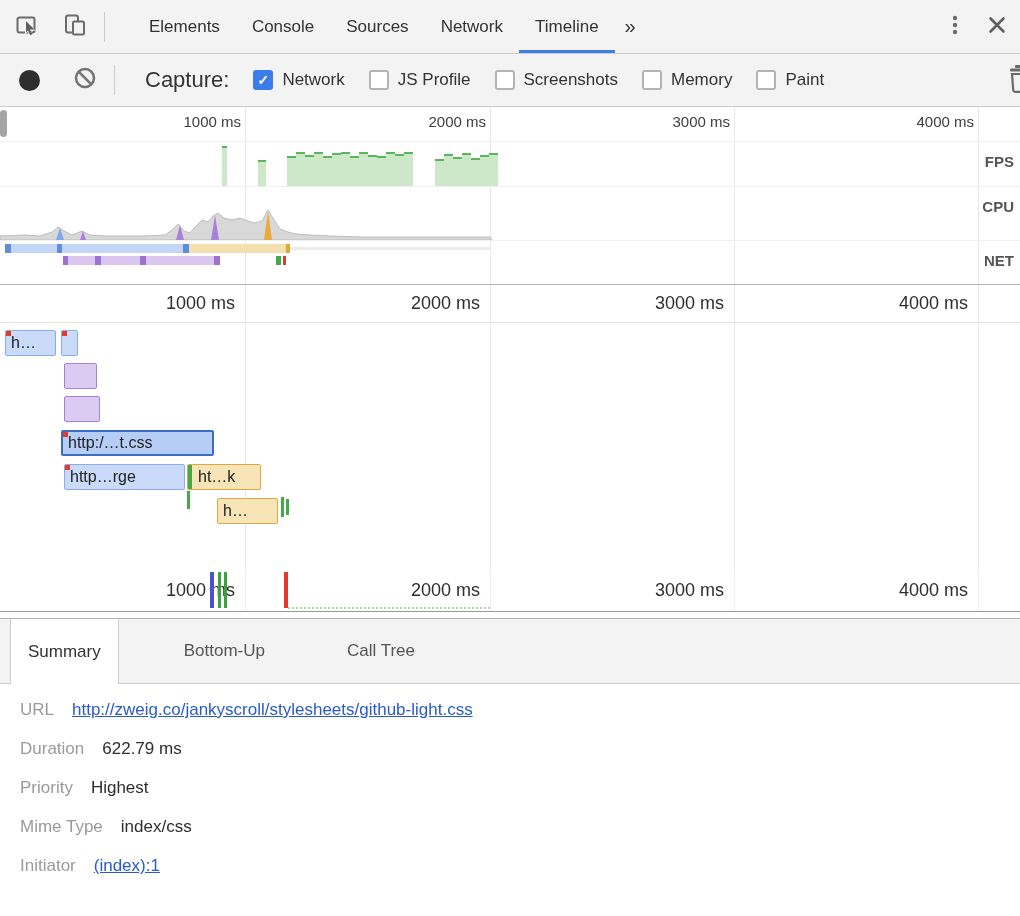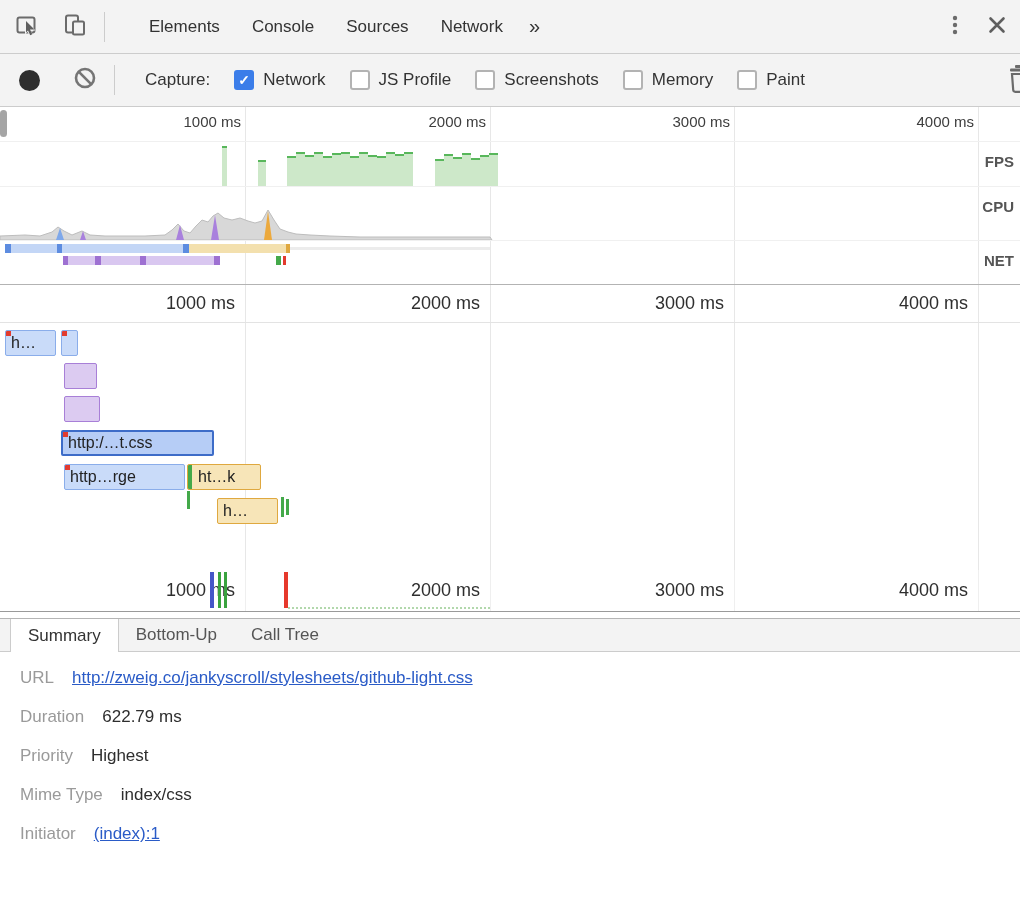--- a/index.html
+++ b/index.html
@@ -17,21 +17,21 @@
     border-bottom:3px solid transparent; cursor:pointer; white-space:nowrap; }
   .tab.active { border-bottom-color:#3b7de9; }
   .chevron { font-size:20px; padding:3px 10px 0 10px; color:#333; }
   .spacer { flex:1; }
 
   
   .toolbar-capture { height:53px; background:#f3f3f3; border-bottom:1px solid #ccc;
     display:flex; align-items:center; padding-left:12px; overflow:hidden; }
   .record-dot { width:21px; height:21px; border-radius:50%; background:#2e2e2e; }
   .clear-btn { margin-left:22px; }
-  .cap-label { font-size:17px; margin-left:18px; color:#333; }
+  .cap-label { font-size:22px; margin-left:18px; color:#333; }
   .chk { display:flex; align-items:center; gap:9px; margin-left:24px; cursor:pointer; white-space:nowrap; }
   .chk-box { width:20px; height:20px; border:2px solid #b3b3b3; border-radius:3px; background:#fff;
     display:flex; align-items:center; justify-content:center; font-size:14px; font-weight:bold; color:#fff; }
   .chk-box.checked { border-color:transparent; }
   .chk-label { font-size:17px; }
   .trash { margin-left:auto; margin-right:-16px; }
 
   
   .overview { position:relative; height:178px; border-bottom:1px solid #b3b3b3; overflow:hidden; background:#fff; }
   .gridline { position:absolute; width:1px; background:#e7e7e7; top:0; bottom:0; }
@@ -52,22 +52,22 @@
   .greentick { position:absolute; left:0; top:0; bottom:0; width:4px; }
   .vmark { position:absolute; width:3px; }
 
   
   .minimap { position:relative; height:42px; border-bottom:1px solid #9a9a9a; overflow:hidden; background:#fff; }
   .mm-tick { position:absolute; top:10px; width:120px; text-align:right; font-size:18px; color:#2e2e2e; }
   .mm-mark { position:absolute; top:2px; height:36px; }
   .mm-dotted { position:absolute; left:288px; width:202px; bottom:2px; height:0; border-bottom:2px dotted #b2d8ac; }
 
   
-  .details-tabs { height:34px; background:#f3f3f3; border-top:1px solid #b5b5b5; border-bottom:1px solid #ccc;
-    display:flex; align-items:stretch; padding-left:10px; margin-top:6px; }
+  .details-tabs { height:66px; background:#f3f3f3; border-top:1px solid #b5b5b5; border-bottom:1px solid #ccc;
+    display:flex; align-items:stretch; padding-left:10px; margin-top:6px;gap:48px; }
   .dtab { display:flex; align-items:center; padding:0 17px; font-size:17px; color:#555; cursor:pointer; }
   .dtab.active { background:#fff; border-left:1px solid #ccc; border-right:1px solid #ccc;
     color:#333; margin-bottom:-1px; z-index:2; }
   .details-body { padding:14px 0 0 20px; background:#fff; }
   .drow { display:flex; align-items:baseline; margin-bottom:15px; font-size:17px; line-height:24px; }
   .dlabel { color:#9a9a9a; margin-right:18px; }
   .dvalue { color:#2e2e2e; }
   a.link { text-decoration:underline; cursor:pointer; }
 </style>
 </head>
@@ -92,20 +92,21 @@
           <rect x="11" y="9.5" width="11" height="13" rx="1.5" fill="#f3f3f3" stroke="#6b6b6b" stroke-width="2"></rect>
         </svg>
       </span>
     </div>
     <div class="vsep"></div>
     <div class="tabs">
       <div class="tab">Elements</div>
       <div class="tab">Console</div>
       <div class="tab">Sources</div>
       <div class="tab">Network</div>
+      <div class="tab active" style="border-bottom-color: rgb(59, 125, 233);">Timeline</div>
       <div class="tab chevron">»</div>
     </div>
     <div class="spacer"></div>
     <div class="icon-btn">
       <span>
         <svg width="26" height="26" viewBox="0 0 26 26">
           <circle cx="13" cy="6" r="2.2" fill="#6b6b6b"></circle>
           <circle cx="13" cy="13" r="2.2" fill="#6b6b6b"></circle>
           <circle cx="13" cy="20" r="2.2" fill="#6b6b6b"></circle>
         </svg>

